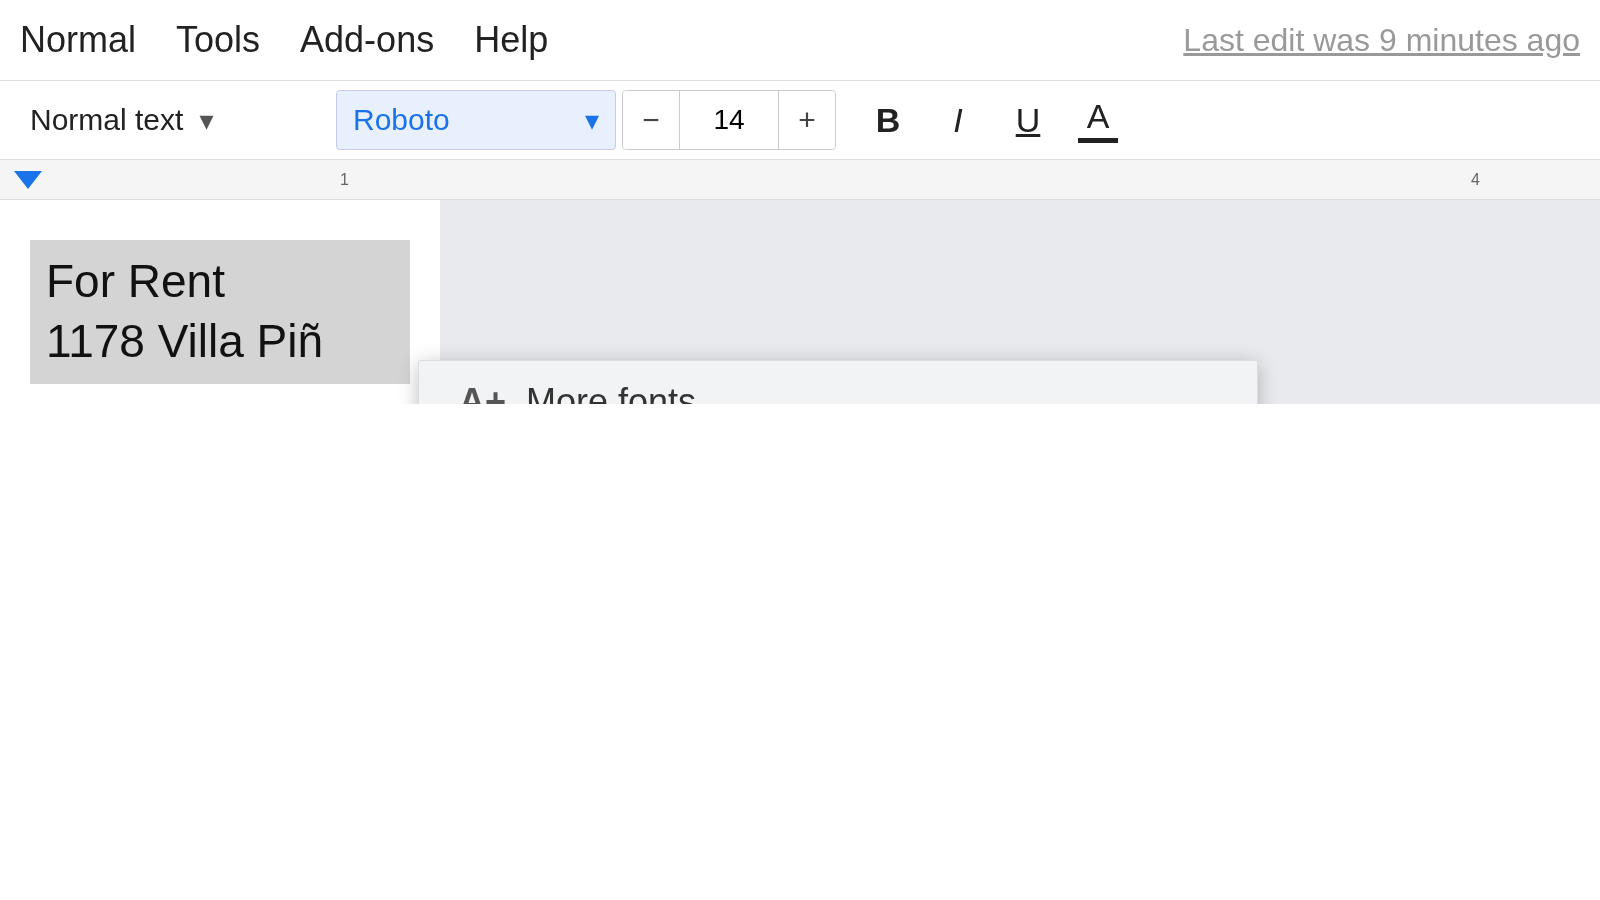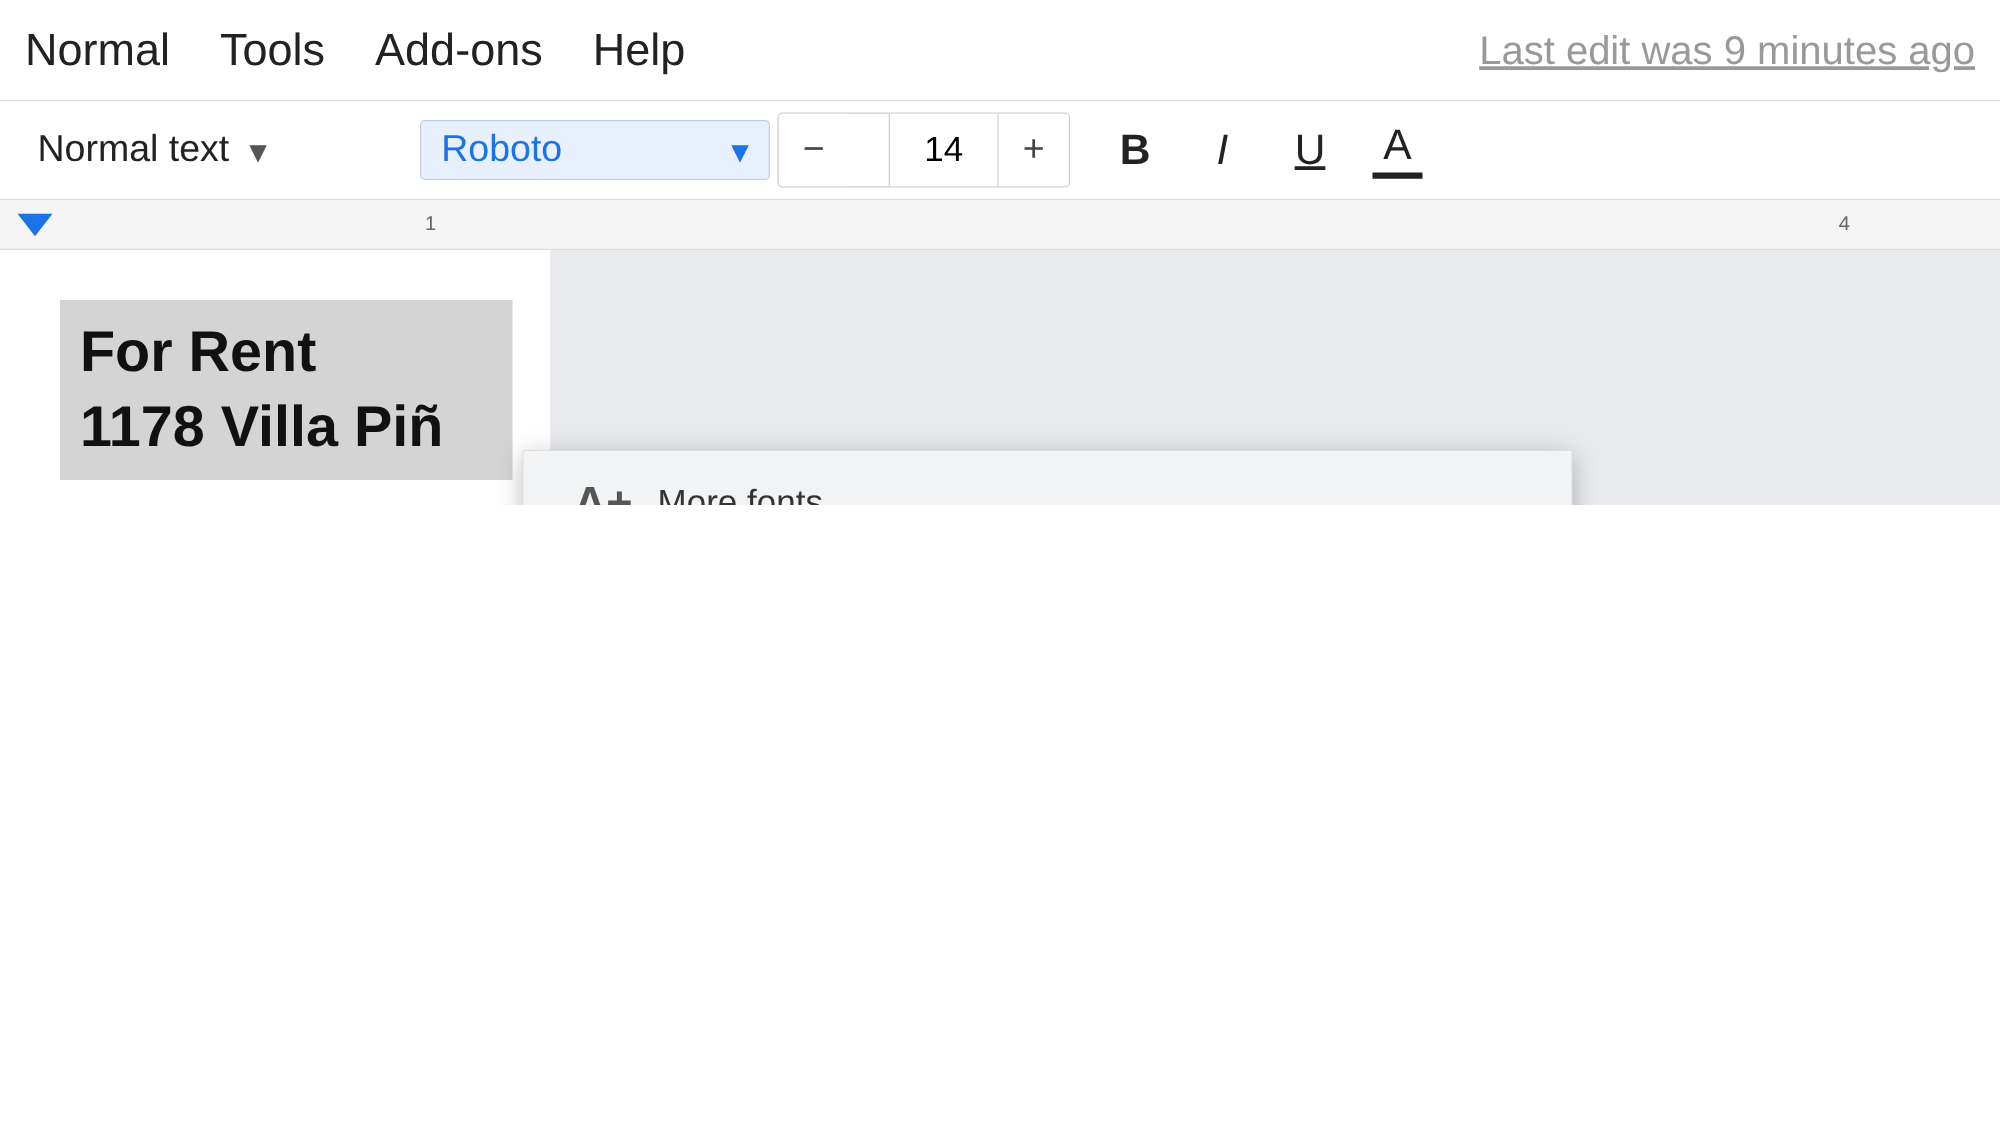--- a/index.html
+++ b/index.html
@@ -72,21 +72,21 @@
     }
 
     .font-selector {
       display: flex;
       align-items: center;
       background: #e8f0fe;
       border: 1px solid #c5cae9;
       border-radius: 4px;
       padding: 8px 16px;
       min-width: 280px;
-      height: 48px;
+      height: 60px;
       cursor: pointer;
       gap: 16px;
     }
 
     .font-selector-label {
       font-size: 30px;
       color: #1a73e8;
       font-weight: 500;
     }
 
@@ -115,28 +115,27 @@
       cursor: pointer;
       background: #fff;
       border: none;
       color: #444;
     }
 
     .font-size-value {
       display: flex;
       align-items: center;
       justify-content: center;
-      width: 88px;
+      width: 100px;
       height: 60px;
       font-size: 28px;
       text-align: center;
       border-left: 1px solid #ccc;
       border-right: 1px solid #ccc;
       background: #fff;
-      margin-left: 32px;
     }
 
     .format-btn {
       display: flex;
       align-items: center;
       justify-content: center;
       width: 60px;
       height: 60px;
       font-size: 34px;
       cursor: pointer;
@@ -227,25 +226,24 @@
 
     .doc-content {
       padding: 20px 30px;
     }
 
     
     .text-block {
       background: #d4d4d4;
       padding: 12px 16px;
       font-size: 46px;
-      font-weight: 700;
+      font-weight: 400;
       color: #111;
       line-height: 1.3;
       margin-top: 20px;
-      margin-left: 18px;
     }
 
     
     .font-dropdown {
       position: absolute;
       top: 160px;
       left: 418px;
       width: 840px;
       background: #fff;
       box-shadow: 0 4px 20px rgba(0,0,0,0.25);
@@ -263,21 +261,21 @@
       background: #f1f3f4;
     }
 
     .more-fonts-icon {
       font-size: 36px;
       color: #555;
       font-weight: bold;
     }
 
     .more-fonts-label {
-      font-size: 28px;
+      font-size: 36px;
       color: #333;
     }
 
     
     .toolbar-right {
       display: flex;
       align-items: center;
       gap: 4px;
       margin-left: 10px;
     }

